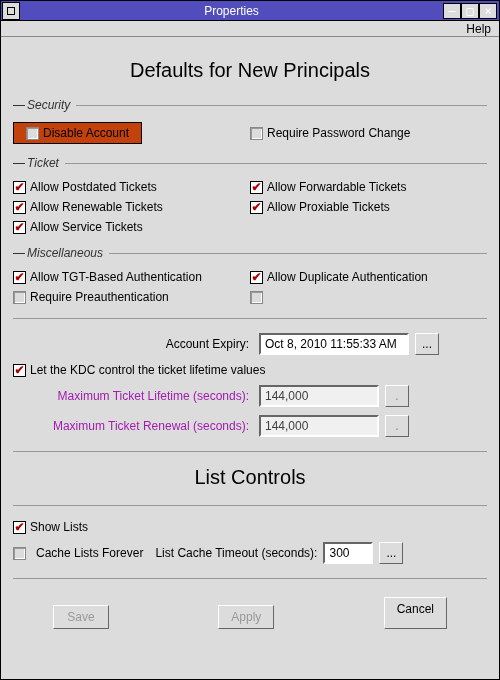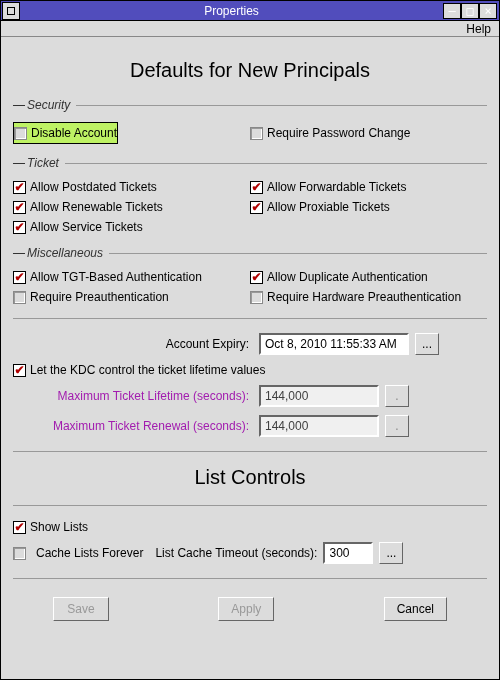--- a/index.html
+++ b/index.html
@@ -98,24 +98,24 @@
     background: #dcdcdc;
   }
   .cb .check {
     color: #b00000;
     font-size: 12px;
     font-weight: bold;
     line-height: 1;
   }
   .btn-outline {
     border: 1px solid #000;
-    padding: 3px 0;
+    padding: 3px 12px;
     display: inline-flex;
     align-items: center;
-    background: #bef264;
+    background: #c2410c;
   }
   .sep {
     border: none;
     border-top: 1px solid #999;
     margin: 14px 0;
   }
   .field-row {
     display: flex;
     align-items: center;
     margin: 8px 0;
@@ -158,21 +158,21 @@
   .push-btn {
     min-width: 56px;
     padding: 4px 12px;
     background: #dcdcdc;
     border-top: 1px solid #fff;
     border-left: 1px solid #fff;
     border-bottom: 1px solid #666;
     border-right: 1px solid #666;
     text-align: center;
   }
-  .push-btn.disabled { color: #999; }
+  .push-btn.disabled { color: #999; margin-top: 8px; }
   .expiry-left { width: 240px; text-align: right; padding-right: 4px; }
 </style>
 </head>
 <body>
 
 <div class="titlebar">
   <div class="sysmenu">
       <div class="sysmenu-inner"></div>
     </div>
   <div class="title-text">Properties</div>
@@ -268,21 +268,20 @@
       <span>Allow Duplicate Authentication</span>
     </div>
   </div>
   <div class="col2 row">
     <div>
       <span class="cb inset"></span>
       <span>Require Preauthentication</span>
     </div>
     <div>
       <span class="cb inset"></span>
-      <span>Require Hardware Preauthentication</span>
     </div>
   </div>
 
   <hr class="sep">
 
   <div class="field-row">
     <div class="expiry-left"><span>Account Expiry:</span></div>
     <input class="text-input" style="width: 150px;" value="Oct 8, 2010 11:55:33 AM">
     <span class="dot-btn">...</span>
   </div>

